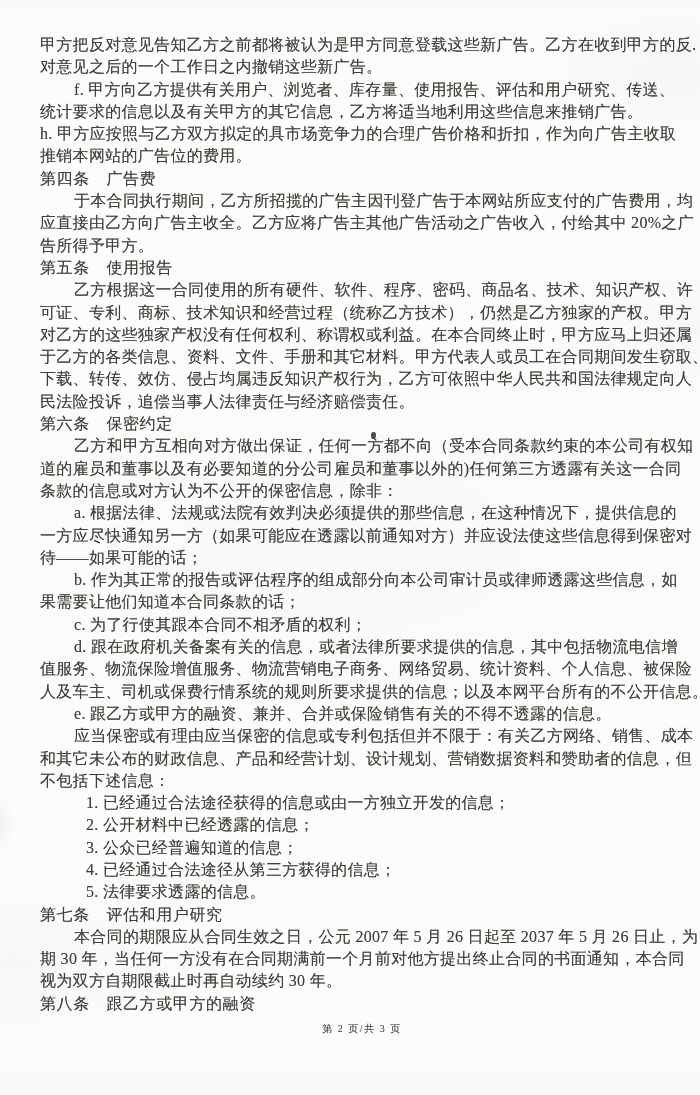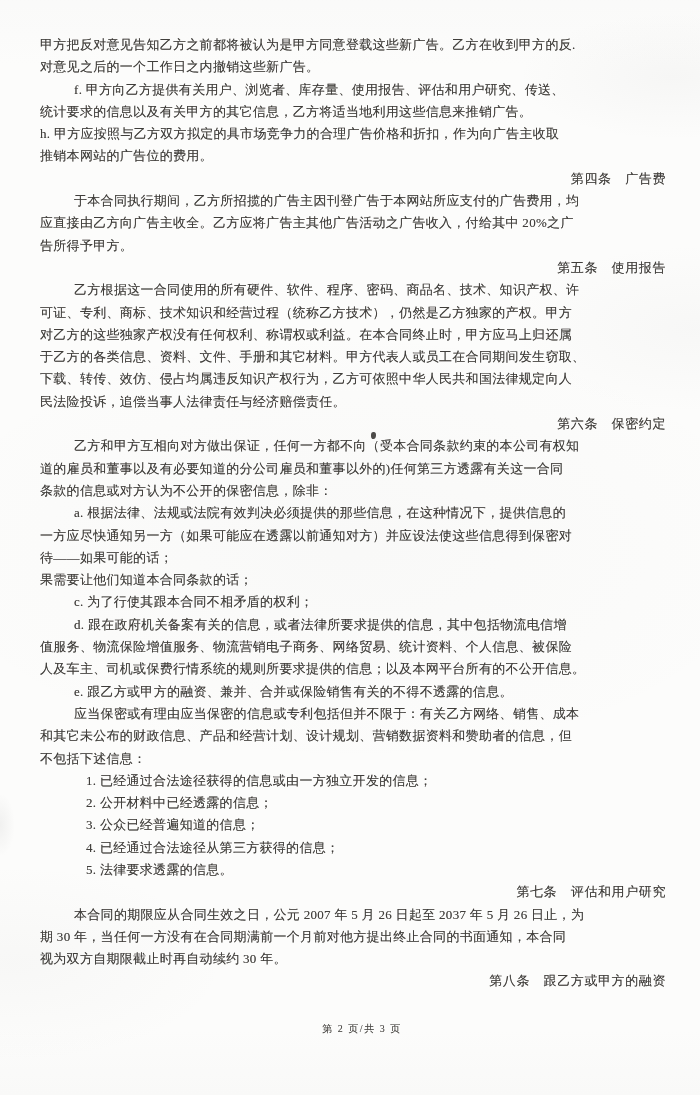--- a/index.html
+++ b/index.html
@@ -34,30 +34,30 @@
 
   .textblock {
     position: absolute;
     left: 40px;
     top: 34px;
     width: 626px;
   }
   .line {
     height: 22.3px;
     line-height: 22.3px;
-    font-size: 13px;
+    font-size: 16px;
     letter-spacing: 0.3px;
     color: var(--ink);
     white-space: nowrap;
     text-shadow: 0 0 0.5px rgba(80,78,74,0.55);
   }
   .indent-0 { padding-left: 0; }
   .indent-1 { padding-left: 34px; }
   .indent-2 { padding-left: 46px; }
-  .heading  { letter-spacing: 0.6px; text-align: right; }
+  .heading  { letter-spacing: 0.6px; }
 
   .footer {
     position: absolute;
     left: 12px;
     top: 1022px;
     width: 100%;
     text-align: center;
     font-size: 10px;
     letter-spacing: 1.5px;
     color: var(--footer-ink);
@@ -157,20 +157,23 @@
     </div>
       <div class="line indent-1">
       <span>a. 根据法律、法规或法院有效判决必须提供的那些信息，在这种情况下，提供信息的</span>
     </div>
       <div class="line indent-0">
       <span>一方应尽快通知另一方（如果可能应在透露以前通知对方）并应设法使这些信息得到保密对</span>
     </div>
       <div class="line indent-0">
       <span>待——如果可能的话；</span>
     </div>
+      <div class="line indent-1">
+      <span>b. 作为其正常的报告或评估程序的组成部分向本公司审计员或律师透露这些信息，如</span>
+    </div>
       <div class="line indent-0">
       <span>果需要让他们知道本合同条款的话；</span>
     </div>
       <div class="line indent-1">
       <span>c. 为了行使其跟本合同不相矛盾的权利；</span>
     </div>
       <div class="line indent-1">
       <span>d. 跟在政府机关备案有关的信息，或者法律所要求提供的信息，其中包括物流电信增</span>
     </div>
       <div class="line indent-0">

